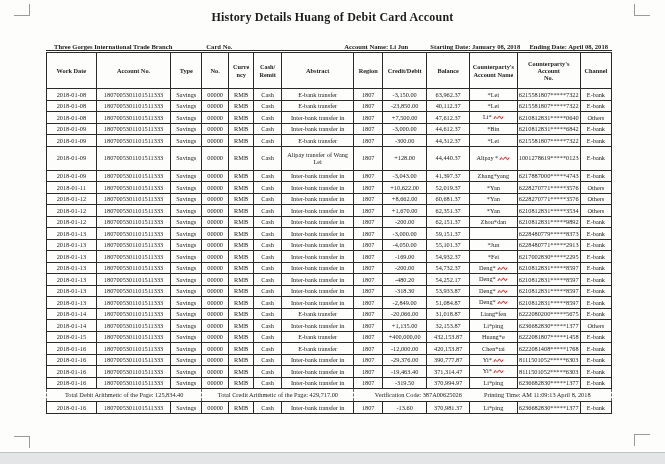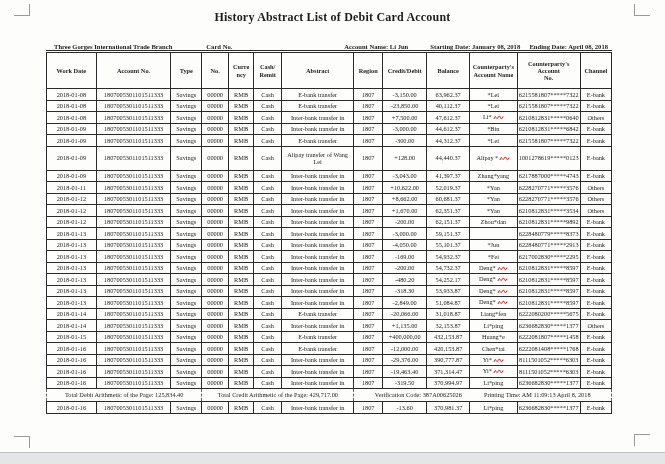--- a/index.html
+++ b/index.html
@@ -54,21 +54,21 @@
   }
 </style>
 </head>
 <body>
 
 <div class="crop crop-tl"></div>
 <div class="crop crop-tr"></div>
 <div class="crop crop-bl"></div>
 <div class="crop crop-br"></div>
 
-<div class="page-title">History Abstract List of Debit Card Account</div>
+<div class="page-title">History Details Huang of Debit Card Account</div>
 
 <div class="info-line">
   <span class="info-branch">Three Gorges International Trade Branch</span>
   <span class="info-cardno">Card No.</span>
   <span class="info-accname">Account Name: Li Jun</span>
   <span class="info-start">Starting Date: January 08, 2018</span>
   <span class="info-end">Ending Date: April 08, 2018</span>
 </div>
 
 <div class="table-wrap">

